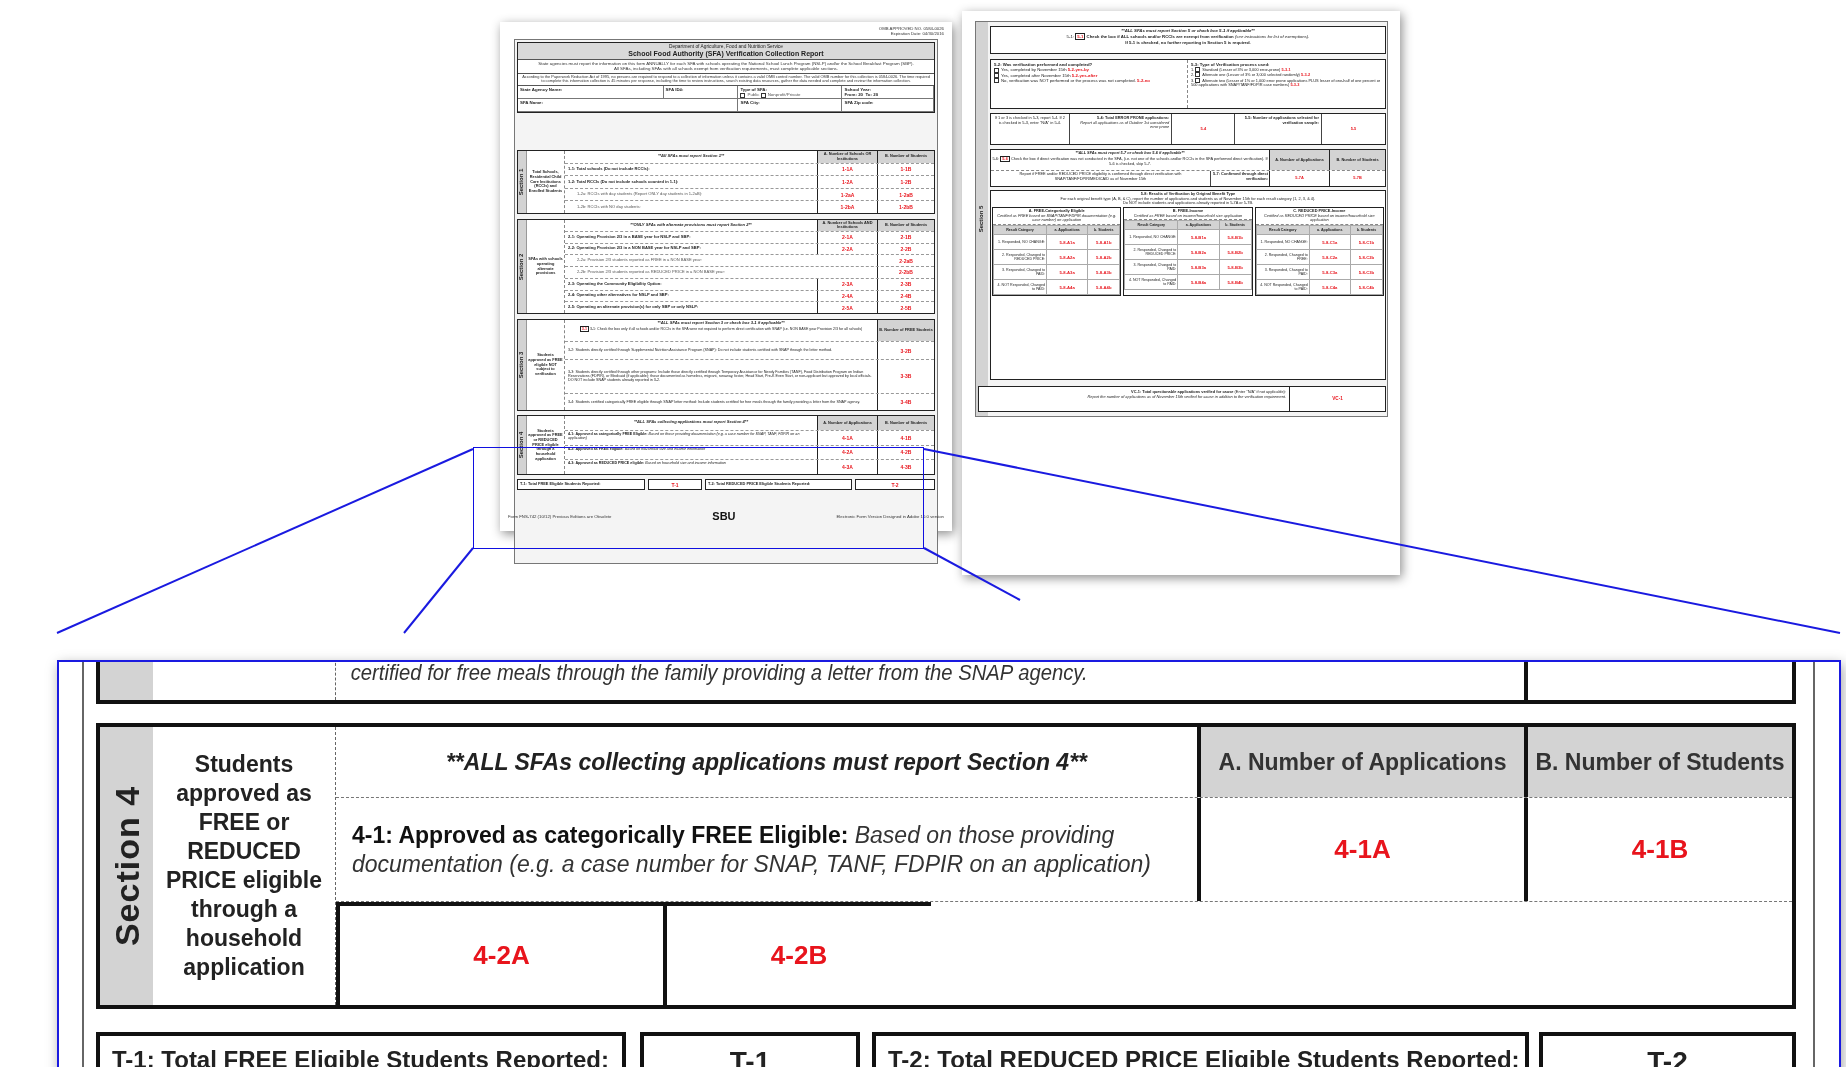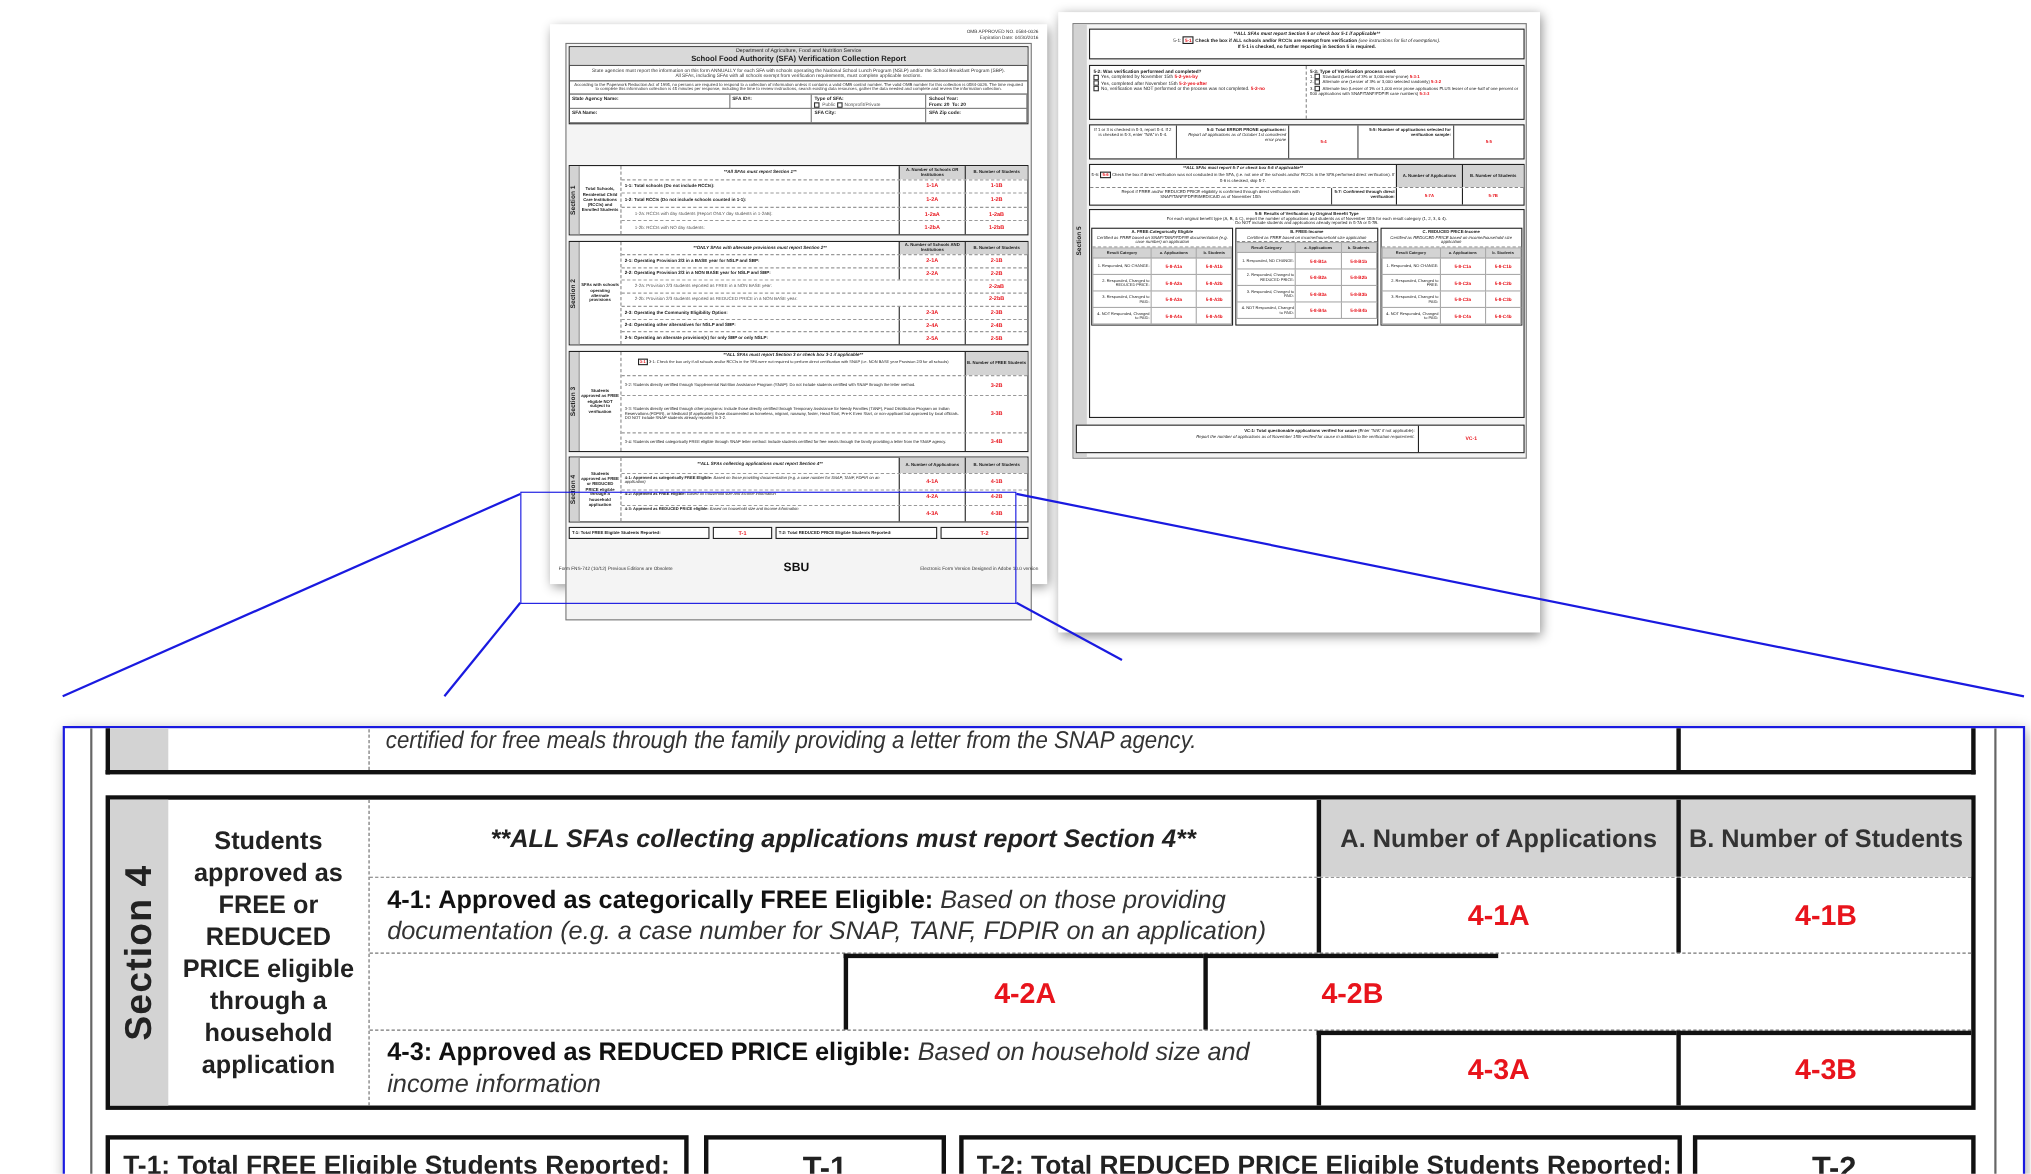--- a/index.html
+++ b/index.html
@@ -69,21 +69,21 @@
   #inset .prev .t { flex: 1; font-style: italic; font-size: 22px; color: #333; padding: 2px 16px; font-family: "Liberation Sans", sans-serif; transform: scaleX(0.92); transform-origin: left; white-space: nowrap; }
   #inset .prev .b { width: 268px; border-left: 4px solid #111; }
   #inset .s4 { position: absolute; left: 37px; top: 61px; width: 1700px; height: 286px; border: 4px solid #111; display: flex; }
   #inset .s4 .vlab { width: 53px; background: #d3d3d3; position: relative; }
   #inset .s4 .vlab span { position: absolute; left: 50%; top: 50%; transform: translate(-50%,-50%) rotate(-90deg); font-weight: bold; font-size: 34px; letter-spacing: 1px; white-space: nowrap; color: #222; }
   #inset .s4 .desc { width: 183px; border-right: 1.5px dashed #666; display: flex; align-items: center; justify-content: center; text-align: center; font-weight: bold; font-size: 23px; line-height: 29px; color: #222; padding: 0 4px; }
   #inset .s4 .rows { flex: 1; display: flex; flex-direction: column; }
   #inset .r { display: flex; border-bottom: 1.5px dashed #777; }
   #inset .r:last-child { border-bottom: none; }
   #inset .r.h { height: 71px; }
-  #inset .r.d { flex: 1; justify-content: center; }
+  #inset .r.d { flex: 1; }
   #inset .r .txt { flex: 1; padding: 4px 16px; font-size: 23px; line-height: 29px; color: #222; display: flex; flex-direction: column; justify-content: center; }
   #inset .r .txt b { font-weight: bold; color: #111; }
   #inset .r .txt i { color: #333; }
   #inset .r .txt.hc { align-items: center; font-weight: bold; font-style: italic; font-size: 23px; }
   #inset .r .ca { width: 327px; border-left: 4px solid #111; display: flex; align-items: center; justify-content: center; text-align: center; font-size: 26px; }
   #inset .r .cb { width: 268px; border-left: 4px solid #111; display: flex; align-items: center; justify-content: center; text-align: center; font-size: 26px; }
   #inset .r.h .ca, #inset .r.h .cb { background: #d3d3d3; font-weight: bold; font-size: 23px; line-height: 28px; color: #333; }
   #inset .r.d .ca, #inset .r.d .cb { border-top: 4px solid #111; }
   #inset .r.d:nth-child(2) .ca, #inset .r.d:nth-child(2) .cb { border-top: none; }
   #inset .tot { position: absolute; top: 370px; height: 60px; border: 4px solid #111; display: flex; align-items: flex-start; padding: 10px 12px; font-weight: bold; font-size: 24px; color: #222; white-space: nowrap; overflow: hidden; }
@@ -473,27 +473,20 @@
         <div class="txt">
             <div><b>4-1: Approved as categorically FREE Eligible:</b> <i>Based on those providing documentation (e.g. a case number for SNAP, TANF, FDPIR on an application)</i></div>
           </div>
         <div class="ca red">4-1A</div>
         <div class="cb red">4-1B</div>
       </div>
       <div class="r d">
         <div class="ca red" style="border-top:4px solid #111;">4-2A</div>
         <div class="cb red" style="border-top:4px solid #111;">4-2B</div>
       </div>
-      <div class="r d">
-        <div class="txt">
-            <div><b>4-3: Approved as REDUCED PRICE eligible:</b> <i>Based on household size and income information</i></div>
-          </div>
-        <div class="ca red" style="border-top:4px solid #111;">4-3A</div>
-        <div class="cb red" style="border-top:4px solid #111;">4-3B</div>
-      </div>
     </div>
   </div>
 
   <div class="tot" style="left:37px; width:530px;">T-1: Total FREE Eligible Students Reported:</div>
   <div class="tot r2 red" style="left:581px; width:220px; font-size:28px;">T-1</div>
   <div class="tot" style="left:813px; width:657px;">T-2: Total REDUCED PRICE Eligible Students Reported:</div>
   <div class="tot r2 red" style="left:1480px; width:257px; font-size:28px;">T-2</div>
 </div>
 
 </body></html>

